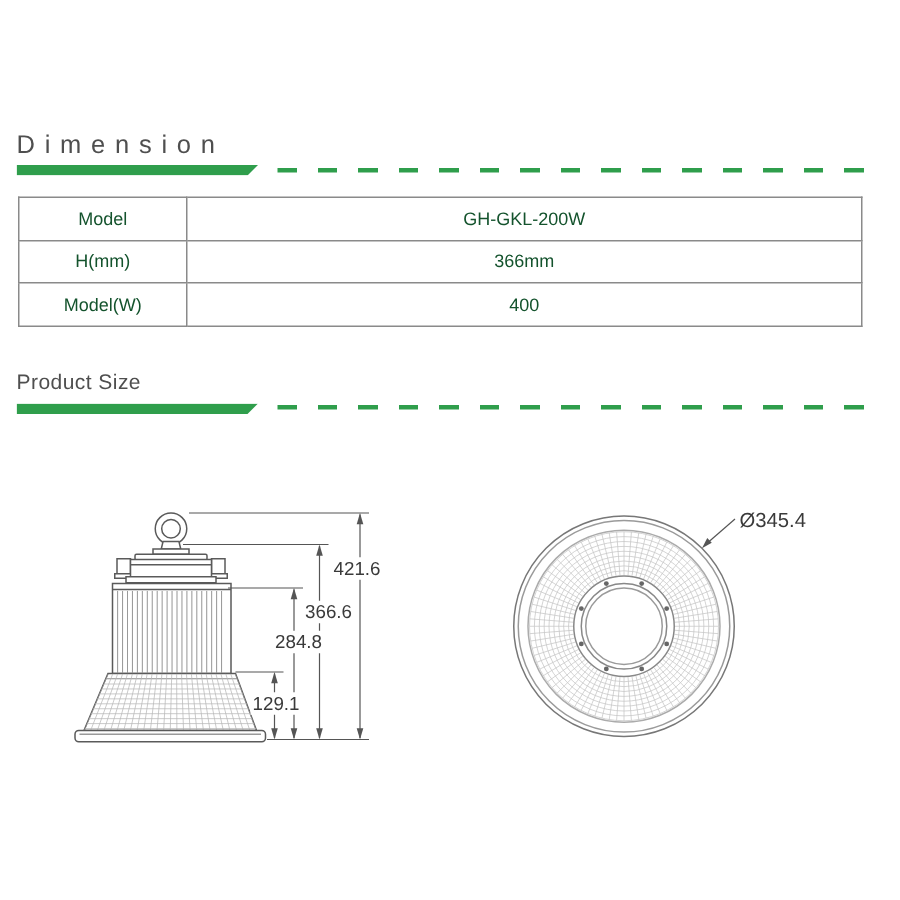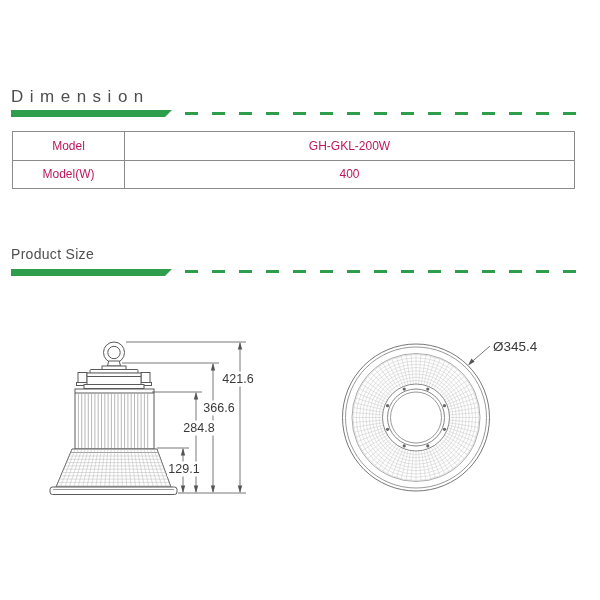--- a/index.html
+++ b/index.html
@@ -9,39 +9,43 @@
   #dim-title{top:87px;font-size:17px;letter-spacing:6.5px;}
   #ps-title{top:246px;font-size:14px;letter-spacing:0.3px;}
   .rule-solid{position:absolute;left:11px;width:161px;height:7px;background:#2f9e4c;
               clip-path:polygon(0 0,100% 0,calc(100% - 7px) 100%,0 100%);}
   .rule-dashed{position:absolute;left:185px;width:395px;height:3px;
                background:repeating-linear-gradient(90deg,#2f9e4c 0 13px,transparent 13px 27px);}
   #dim-bar{top:110px;} #dim-dash{top:112px;}
   #ps-bar{top:269px;}  #ps-dash{top:270px;}
   table.spec{position:absolute;left:12px;top:131px;width:563px;border-collapse:collapse;
              table-layout:fixed;}
-  table.spec td{border:1px solid #8a8a8a;height:27.6px;font-size:12px;color:#be185d;
+  table.spec td{border:1px solid #8a8a8a;height:27.6px;font-size:12px;color:#14532d;
                 text-align:center;vertical-align:middle;padding:0;}
   table.spec td.lbl{width:111px;}
   #drawing{position:absolute;left:0;top:0;width:600px;height:600px;}
 </style>
 </head>
 <body>
 
 <div class="page">
 
   <h2 class="section-title" id="dim-title">Dimension</h2>
   <div class="rule-solid" id="dim-bar"></div>
   <div class="rule-dashed" id="dim-dash"></div>
 
   <table class="spec">
     <tbody>
       <tr>
         <td class="lbl">Model</td>
         <td>GH-GKL-200W</td>
+      </tr>
+      <tr>
+        <td class="lbl">H(mm)</td>
+        <td>366mm</td>
       </tr>
       <tr>
         <td class="lbl">Model(W)</td>
         <td>400</td>
       </tr>
     </tbody>
   </table>
 
   <h2 class="section-title" id="ps-title">Product Size</h2>
   <div class="rule-solid" id="ps-bar"></div>

